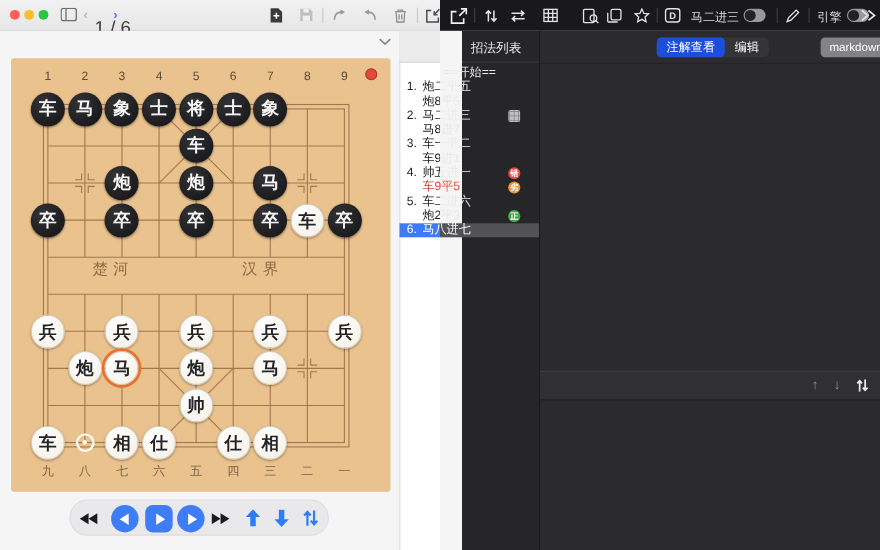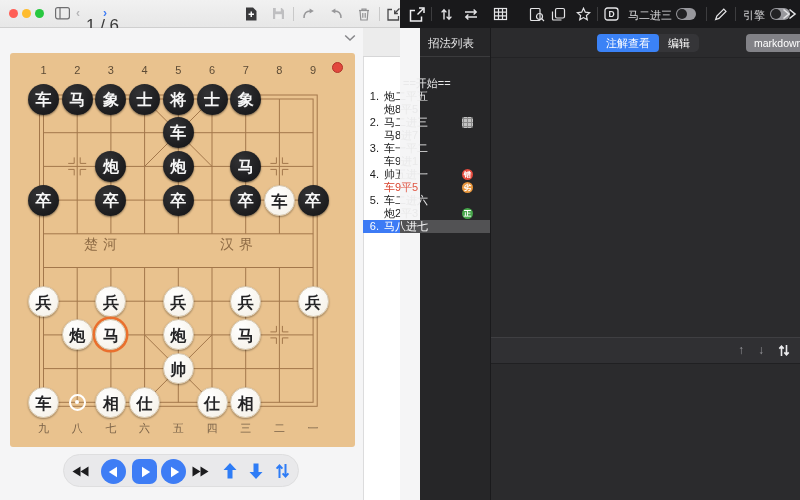--- a/index.html
+++ b/index.html
@@ -42,21 +42,21 @@
            border:1px solid #dededf;border-radius:17px;box-sizing:border-box;}
   .pb{position:absolute;top:4px;width:25px;height:25px;text-align:center;}
   .pb-circle{background:#3e7df5;border-radius:50%;}
   .pb-square{background:#3e7df5;border-radius:7px;}
   
   #sliver{position:absolute;left:363px;top:28px;width:37px;height:472px;background:#fff;border-left:1px solid #dcdcdd;box-sizing:border-box;}
   #sliver-head{position:absolute;left:363px;top:28px;width:37px;height:29px;background:#ececec;border-bottom:1px solid #d6d6d7;box-sizing:border-box;}
   #mpanel{position:absolute;left:400px;top:28px;width:90px;height:472px;background:#262628;margin-left:20px;}
   #mpanel-head{position:absolute;left:0;top:0;width:90px;height:29px;border-bottom:1px solid #3b3b3d;box-sizing:border-box;}
   #mpanel-head span{position:absolute;left:8px;top:8px;font-size:11.5px;color:#e9e9ea;}
-  .mlist{position:absolute;left:363px;top:77px;width:127px;font-size:11px;}
+  .mlist{position:absolute;left:363px;top:60px;width:127px;font-size:11px;}
   .mlist.light{color:#1c1c1c;clip-path:inset(0 90px 0 0);}
   .mlist.dark{color:#e9e9ea;clip-path:inset(0 0 0 37px);}
   .mrow{position:relative;height:13px;line-height:13px;}
   .mrow .num{position:absolute;left:0;width:16px;text-align:right;}
   .mrow .mtext{position:absolute;left:21px;white-space:nowrap;}
   .mrow .start{position:absolute;left:40px;white-space:nowrap;}
   .mlist.light .mrow.sel{background:#3d7bf5;color:#fff;}
   .mlist.dark .mrow.sel{background:#525254;color:#fff;}
   .mlist.light .mtext.redmove{color:#d9452f;}
   .mlist.dark .mtext.redmove{color:#e05744;}
@@ -64,21 +64,21 @@
           font-size:7.5px;line-height:11px;text-align:center;color:#fff;font-weight:bold;}
   .mbadge.red{background:#e54a3e;}.mbadge.orange{background:#e8963c;}.mbadge.green{background:#47a64b;}
   .mbadge.board{border-radius:2px;background:#c2c2c2;
      background-image:linear-gradient(#8a8a8a 1px,transparent 1px),linear-gradient(90deg,#8a8a8a 1px,transparent 1px);
      background-size:4px 4px;background-position:1px 1px;}
   
   #right-pane{position:absolute;left:490px;top:28px;width:310px;height:472px;background:#2b2b2d;border-left:1px solid #1a1a1c;box-sizing:border-box;}
   #rp-topbar{position:absolute;left:0;top:0;width:100%;height:30px;border-bottom:1px solid #232325;box-sizing:border-box;}
   #seg{position:absolute;left:106px;top:6px;height:18px;background:#353538;border-radius:5px;display:flex;}
   .segbtn{font-size:11px;color:#fff;line-height:18px;padding:0 9px;border-radius:4px;}
-  .segbtn.on{background:#3b82f6;text-align:right;}
+  .segbtn.on{background:#1d4ed8;text-align:right;}
   #md-btn{position:absolute;left:255px;top:6px;height:18px;line-height:18px;background:#828287;border-radius:4px;
           font-size:10.5px;color:#fff;padding:0 8px;}
   #var-bar{position:absolute;left:0;top:309px;width:100%;height:27px;background:#303033;
            border-top:1px solid #3f3f42;border-bottom:1px solid #202022;box-sizing:border-box;}
   #var-title{position:absolute;left:0;width:100%;text-align:center;top:6px;font-size:11.5px;color:#d9d9db;}
   .var-arrow{position:absolute;top:5px;font-size:12px;color:#98989d;}
   #var-list{position:absolute;left:8px;right:9px;top:342px;}
   .var-item{height:16px;line-height:16px;background:#4e4e52;border-radius:2px;color:#ececee;
             font-size:11px;padding-left:14px;margin-bottom:3px;}
   svg{display:block;}

